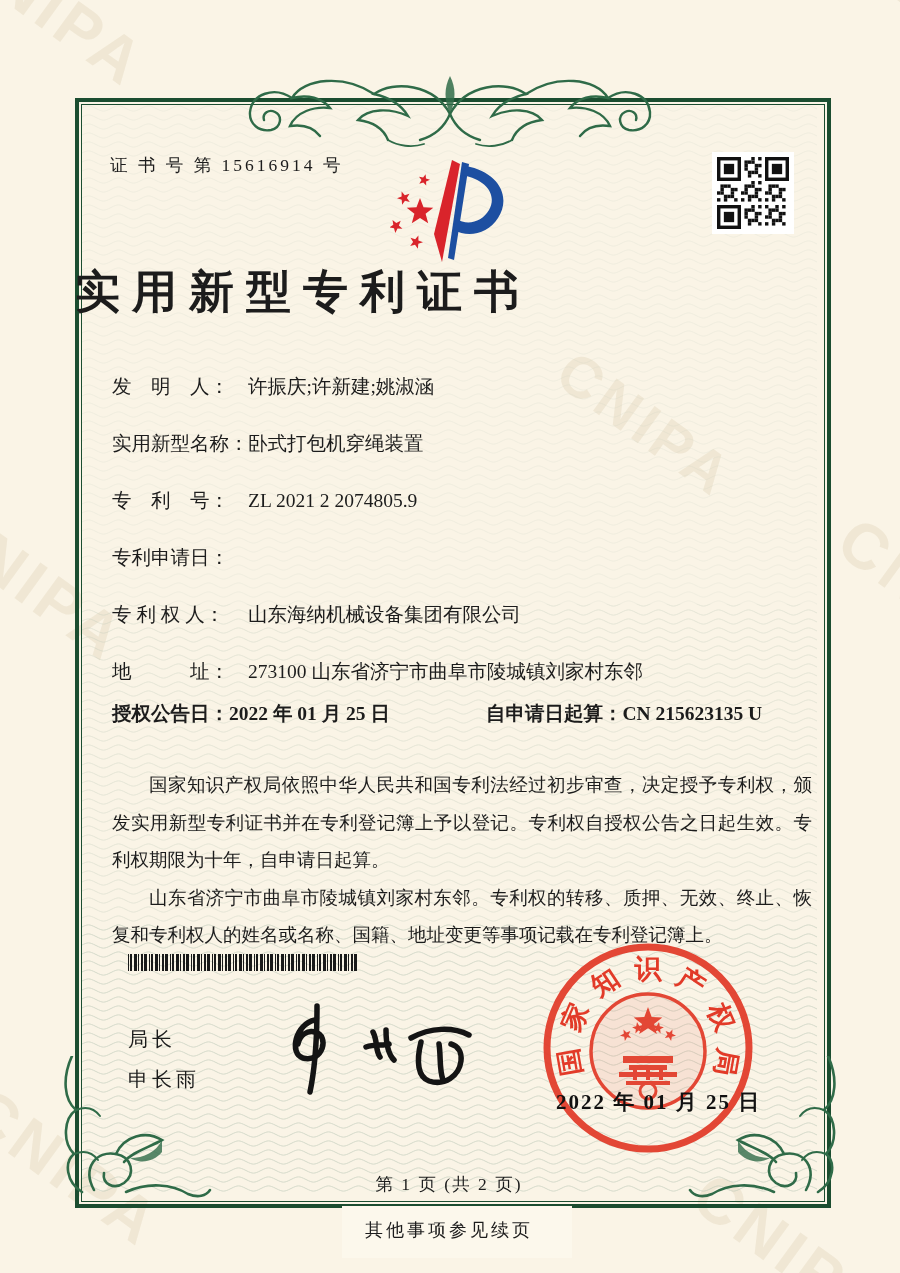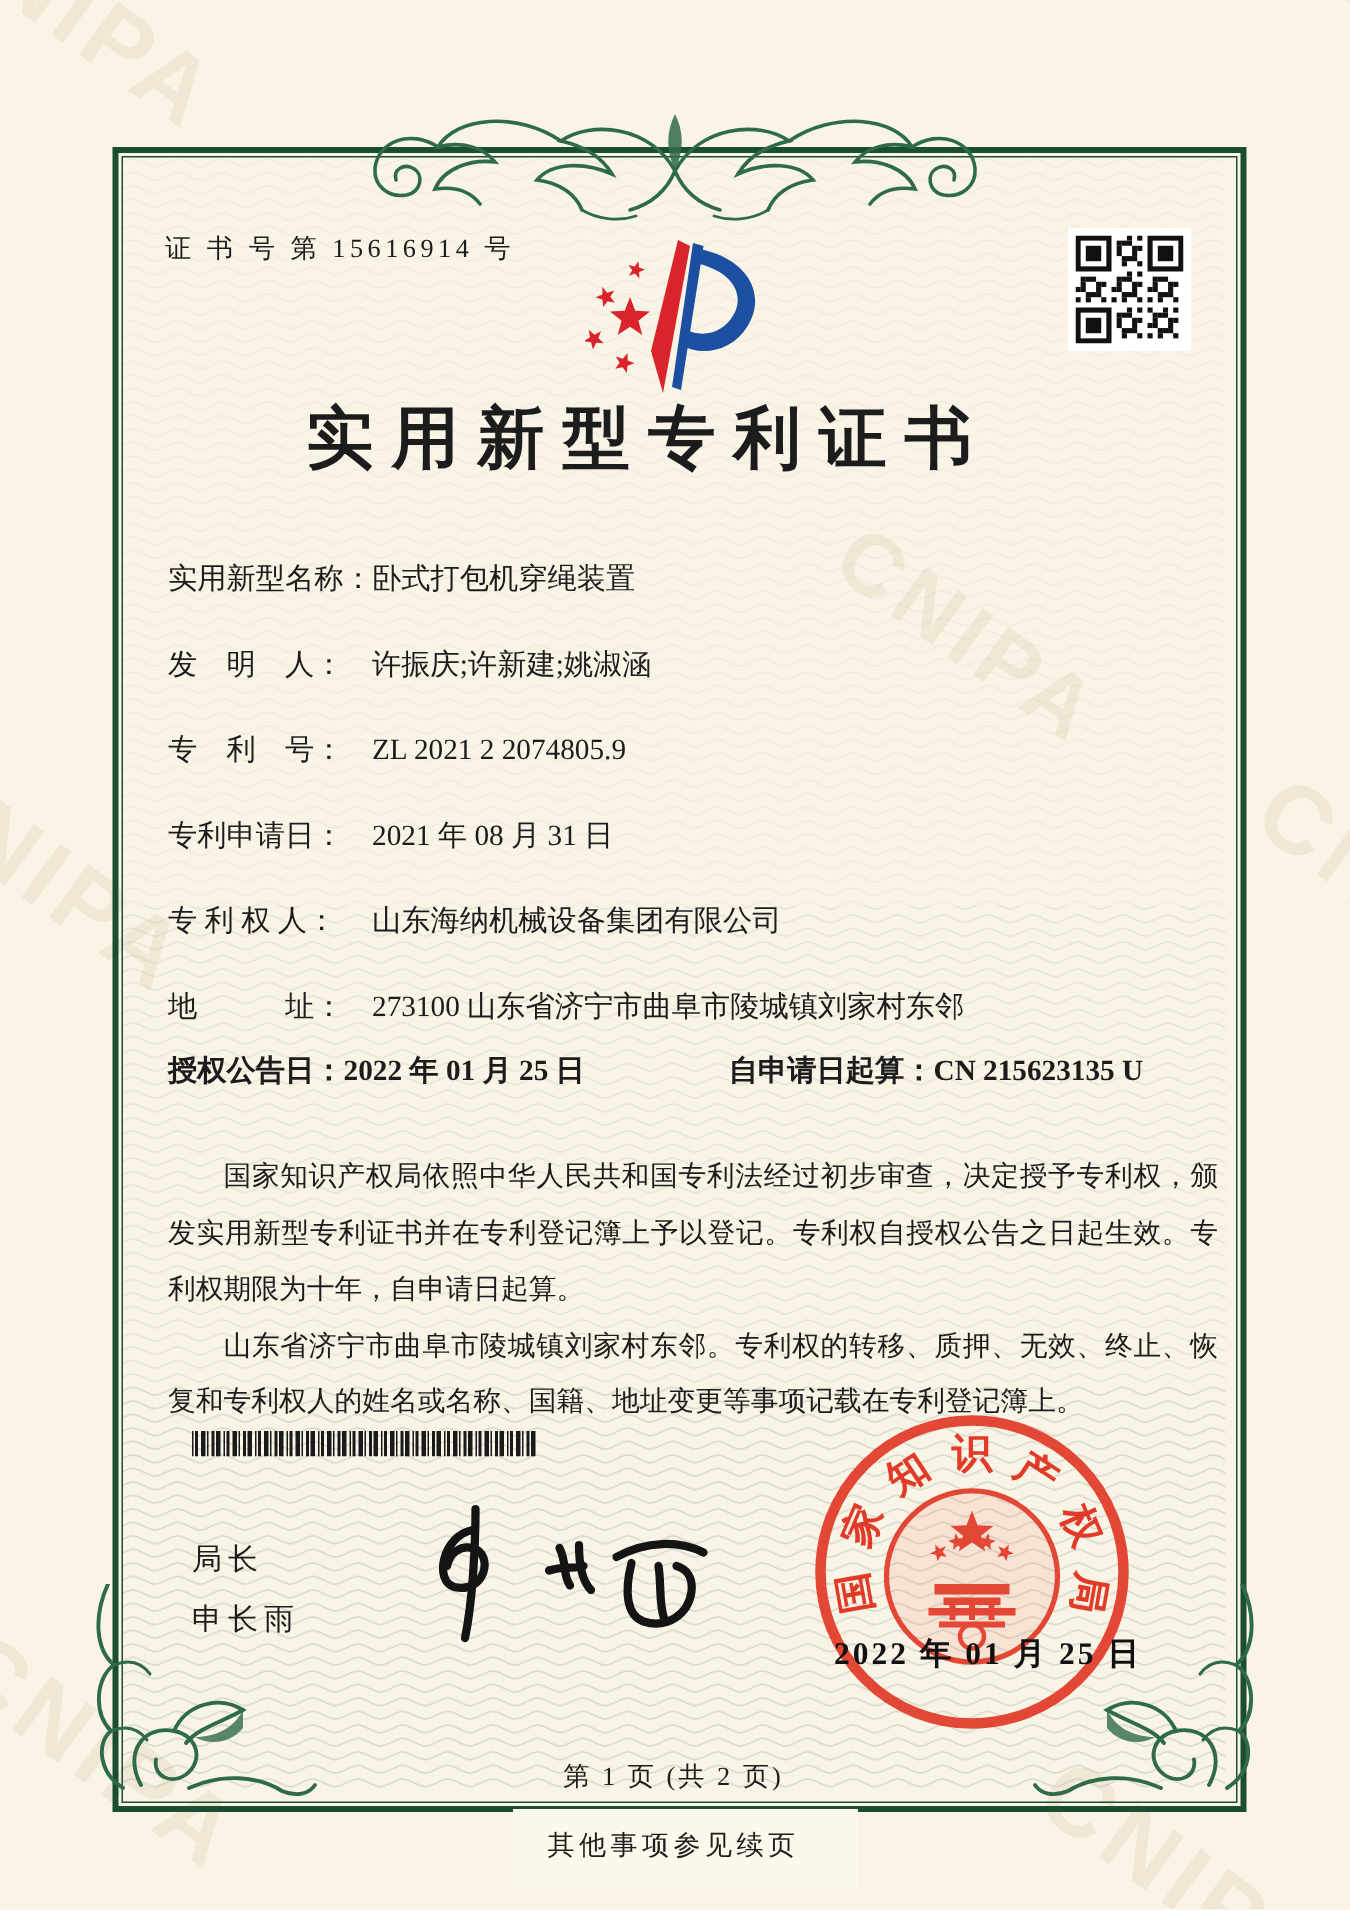--- a/index.html
+++ b/index.html
@@ -13,21 +13,21 @@
   .frame{position:absolute;left:75px;top:98px;width:748px;height:1102px;
          border:4px solid #1b4d30;}
   .frame-inner{position:absolute;inset:2px;border:1.5px solid #1b4d30;}
   .waves{position:absolute;left:81px;top:104px;pointer-events:none;}
   .orn{position:absolute;pointer-events:none;}
   
   .cert-no{position:absolute;left:110px;top:153px;font-size:17.5px;letter-spacing:3px;}
   .qr{position:absolute;left:712px;top:152px;width:82px;height:82px;background:#fff;}
   .qr svg{position:absolute;left:5px;top:5px;}
   .logo{position:absolute;left:390px;top:158px;}
-  .title{position:absolute;left:58px;top:262px;width:748px;text-align:center;
+  .title{position:absolute;left:75px;top:262px;width:748px;
          font-size:45px;font-weight:bold;letter-spacing:12px;}
   
   .fields{position:absolute;left:112px;top:374px;width:700px;font-size:19.5px;}
   .frow{display:flex;height:57px;line-height:26px;}
   .flabel{width:136px;flex:none;white-space:nowrap;}
   .fvalue{white-space:nowrap;}
   .grant{position:absolute;left:112px;top:700px;width:700px;font-size:19.5px;
          display:flex;font-weight:bold;}
   .grant .g2{margin-left:96px;}
   .paras{position:absolute;left:112px;top:767px;width:700px;font-size:18.5px;
@@ -247,34 +247,33 @@
         <polygon points="35.6,16.2 36.0,20.4 40.0,21.7 36.1,23.4 36.2,27.6 33.3,24.4 29.3,25.8 31.5,22.1 29.0,18.7 33.1,19.6"></polygon>
         <polygon points="2.5,61.9 6.3,65.1 10.7,62.8 8.9,67.4 12.4,70.8 7.5,70.5 5.3,75.0 4.0,70.2 -0.8,69.5 3.3,66.8"></polygon>
         <polygon points="28.4,77.4 28.4,82.4 33.0,84.2 28.3,85.8 27.9,90.7 25.0,86.8 20.2,87.9 23.1,83.9 20.5,79.7 25.2,81.2"></polygon>
       </g>
   </svg>
 
   <div class="title">实用新型专利证书</div>
 
   <div class="fields">
     <div class="frow">
+      <span class="flabel">发　明　人：</span>
+      <span class="fvalue">许振庆;许新建;姚淑涵</span>
+    </div>
+    <div class="frow">
       <span class="flabel">实用新型名称：</span>
       <span class="fvalue">卧式打包机穿绳装置</span>
     </div>
     <div class="frow">
-      <span class="flabel">发　明　人：</span>
-      <span class="fvalue">许振庆;许新建;姚淑涵</span>
-    </div>
-    <div class="frow">
       <span class="flabel">专　利　号：</span>
       <span class="fvalue">ZL 2021 2 2074805.9</span>
     </div>
     <div class="frow">
       <span class="flabel">专利申请日：</span>
-      <span class="fvalue">2021 年 08 月 31 日</span>
     </div>
     <div class="frow">
       <span class="flabel">专 利 权 人：</span>
       <span class="fvalue">山东海纳机械设备集团有限公司</span>
     </div>
     <div class="frow">
       <span class="flabel">地　　　址：</span>
       <span class="fvalue">273100 山东省济宁市曲阜市陵城镇刘家村东邻</span>
     </div>
   </div>

